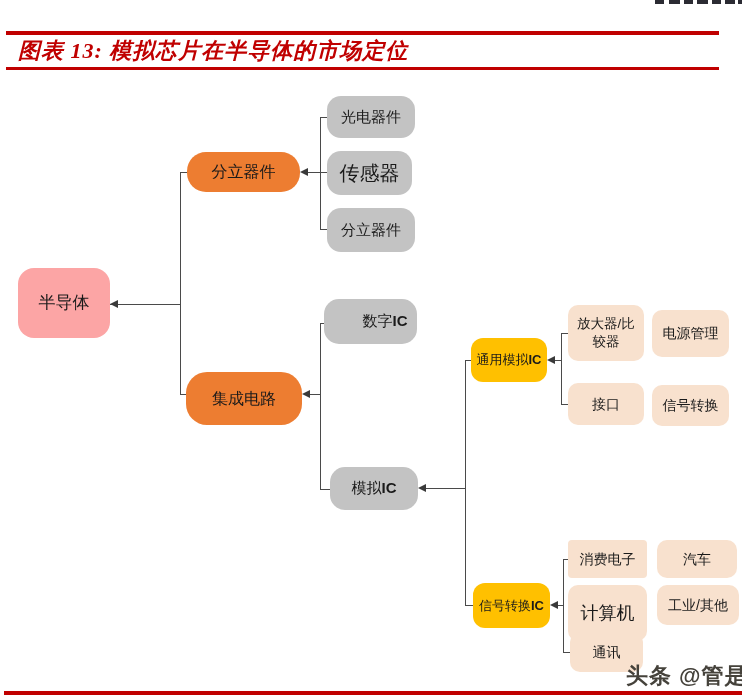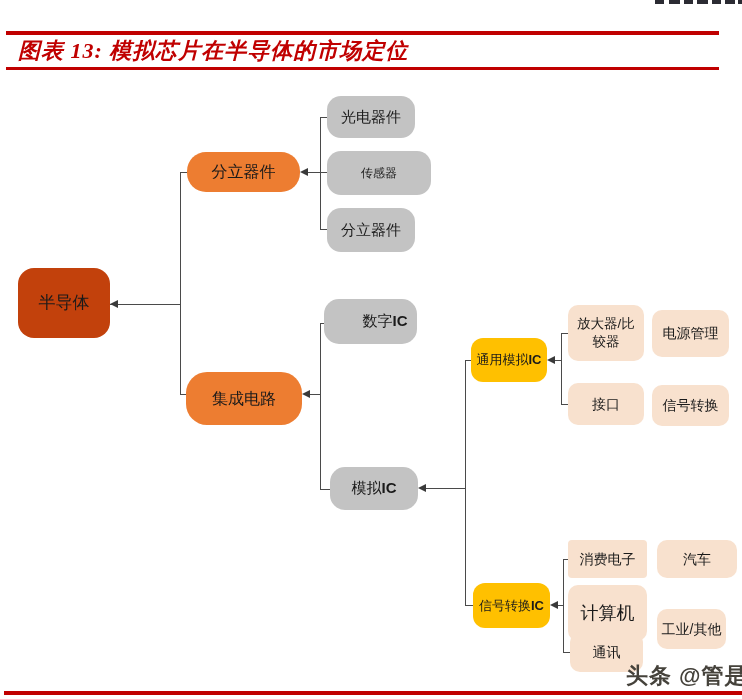--- a/index.html
+++ b/index.html
@@ -65,35 +65,35 @@
   <div class="ln" style="left: 556px; top: 605px; width: 8px; height: 1px; background: rgb(74, 74, 74);"></div>
   <div class="ln" style="left: 563px; top: 652px; width: 8px; height: 1px; background: rgb(74, 74, 74);"></div>
 
   <div class="arr" style="left:110px;top:300px"></div>
   <div class="arr" style="left:300px;top:168px"></div>
   <div class="arr" style="left:302px;top:390px"></div>
   <div class="arr" style="left:418px;top:484px"></div>
   <div class="arr" style="left:547px;top:356px"></div>
   <div class="arr" style="left:550px;top:601px"></div>
 
-  <div class="node" style="left: 18px; top: 268px; width: 92px; height: 70px; border-radius: 16px; font-size: 17px; background: #c2410c;">
+  <div class="node" style="left: 18px; top: 268px; width: 92px; height: 70px; border-radius: 16px; font-size: 17px; background: #fca5a5;">
     <span>半导体</span>
   </div>
 
   <div class="node" style="left: 187px; top: 152px; width: 113px; height: 40px; border-radius: 19px; font-size: 16px; background: rgb(237, 125, 49);">
     <span>分立器件</span>
   </div>
   <div class="node" style="left: 186px; top: 372px; width: 116px; height: 53px; border-radius: 21px; font-size: 16px; background: rgb(237, 125, 49);">
     <span>集成电路</span>
   </div>
 
   <div class="node" style="left: 327px; top: 96px; width: 88px; height: 42px; border-radius: 14px; font-size: 15px; background: rgb(195, 195, 195);">
     <span>光电器件</span>
   </div>
-  <div class="node" style="left: 327px; top: 151px; width: 104px; height: 44px; border-radius: 14px; font-size: 12px; background: rgb(195, 195, 195);">
+  <div class="node" style="left: 327px; top: 151px; width: 85px; height: 44px; border-radius: 14px; font-size: 20px; background: rgb(195, 195, 195);">
     <span>传感器</span>
   </div>
   <div class="node" style="left: 327px; top: 208px; width: 88px; height: 44px; border-radius: 14px; font-size: 15px; background: rgb(195, 195, 195);">
     <span>分立器件</span>
   </div>
 
   <div class="node" style="left: 324px; top: 299px; width: 93px; height: 45px; border-radius: 15px; font-size: 15px; background: rgb(195, 195, 195); padding-left: 33px;">
     <span>数字</span>
       <b>IC</b>
   </div>
@@ -126,21 +126,21 @@
 
   <div class="node" style="left: 568px; top: 540px; width: 79px; height: 38px; border-radius: 4px; font-size: 14px; background: rgb(248, 225, 206);">
     <span>消费电子</span>
   </div>
   <div class="node" style="left: 657px; top: 540px; width: 80px; height: 38px; border-radius: 10px; font-size: 14px; background: rgb(248, 225, 206);">
     <span>汽车</span>
   </div>
   <div class="node" style="left: 568px; top: 585px; width: 79px; height: 56px; border-radius: 10px; font-size: 18px; background: rgb(248, 225, 206);">
     <span>计算机</span>
   </div>
-  <div class="node" style="left: 657px; top: 585px; width: 69px; height: 40px; border-radius: 10px; font-size: 14px; background: rgb(248, 225, 206); margin-top: 24px;">
+  <div class="node" style="left: 657px; top: 585px; width: 82px; height: 40px; border-radius: 10px; font-size: 14px; background: rgb(248, 225, 206);">
     <span>工业/其他</span>
   </div>
   <div class="node" style="left: 570px; top: 632px; width: 73px; height: 40px; border-radius: 10px; font-size: 14px; background: rgb(248, 225, 206); justify-content: center;">
     <span>通讯</span>
   </div>
 
   <div class="watermark">头条 @管是</div>
   <div class="rule" style="left: 4px; top: 691px; width: 738px; height: 4px; background: rgb(192, 0, 0);"></div>
 
 </div>

